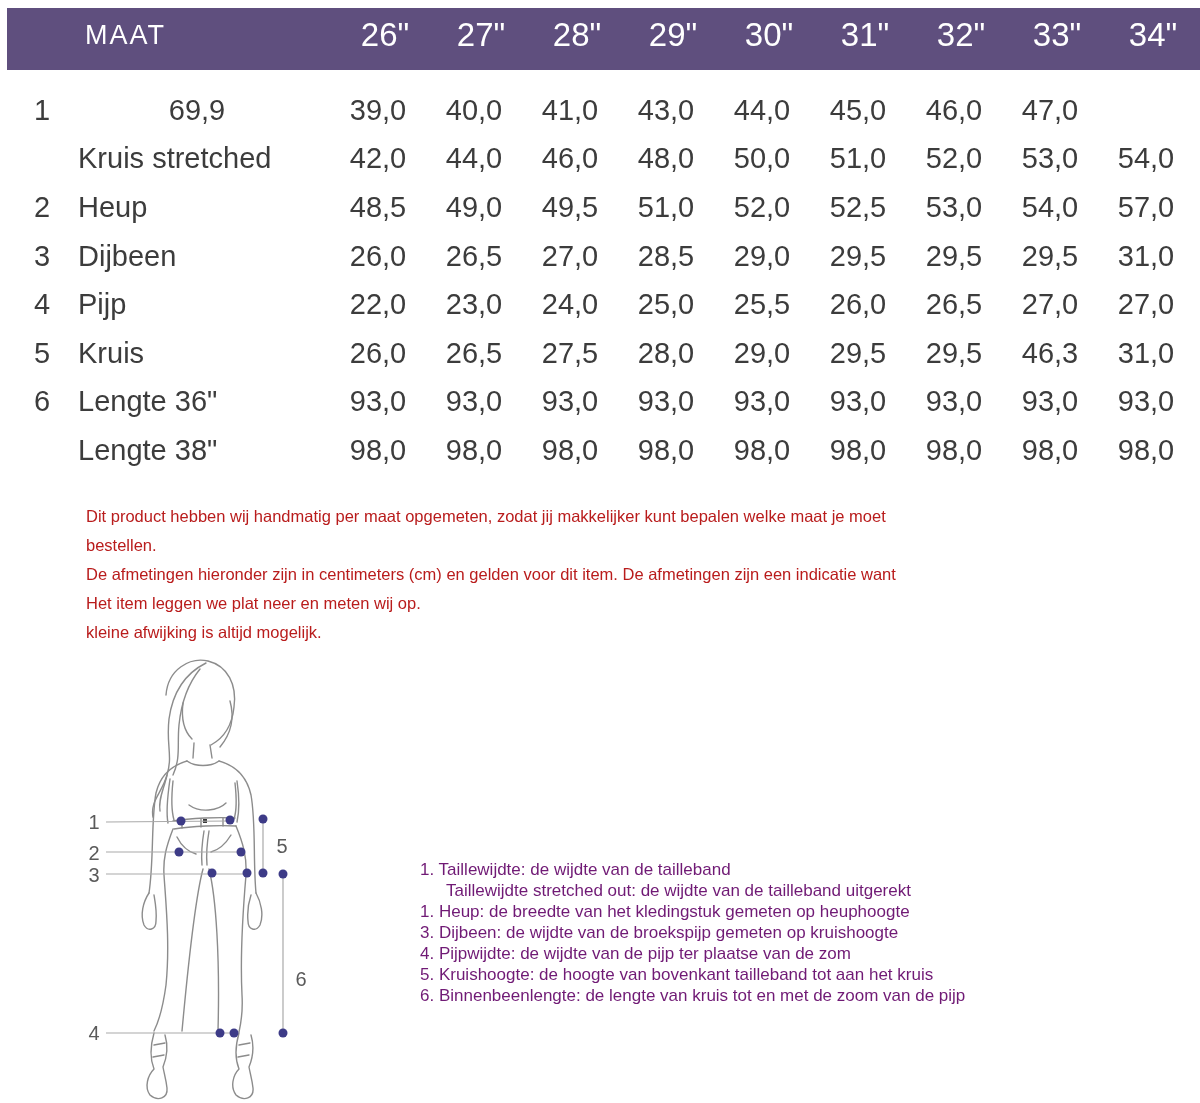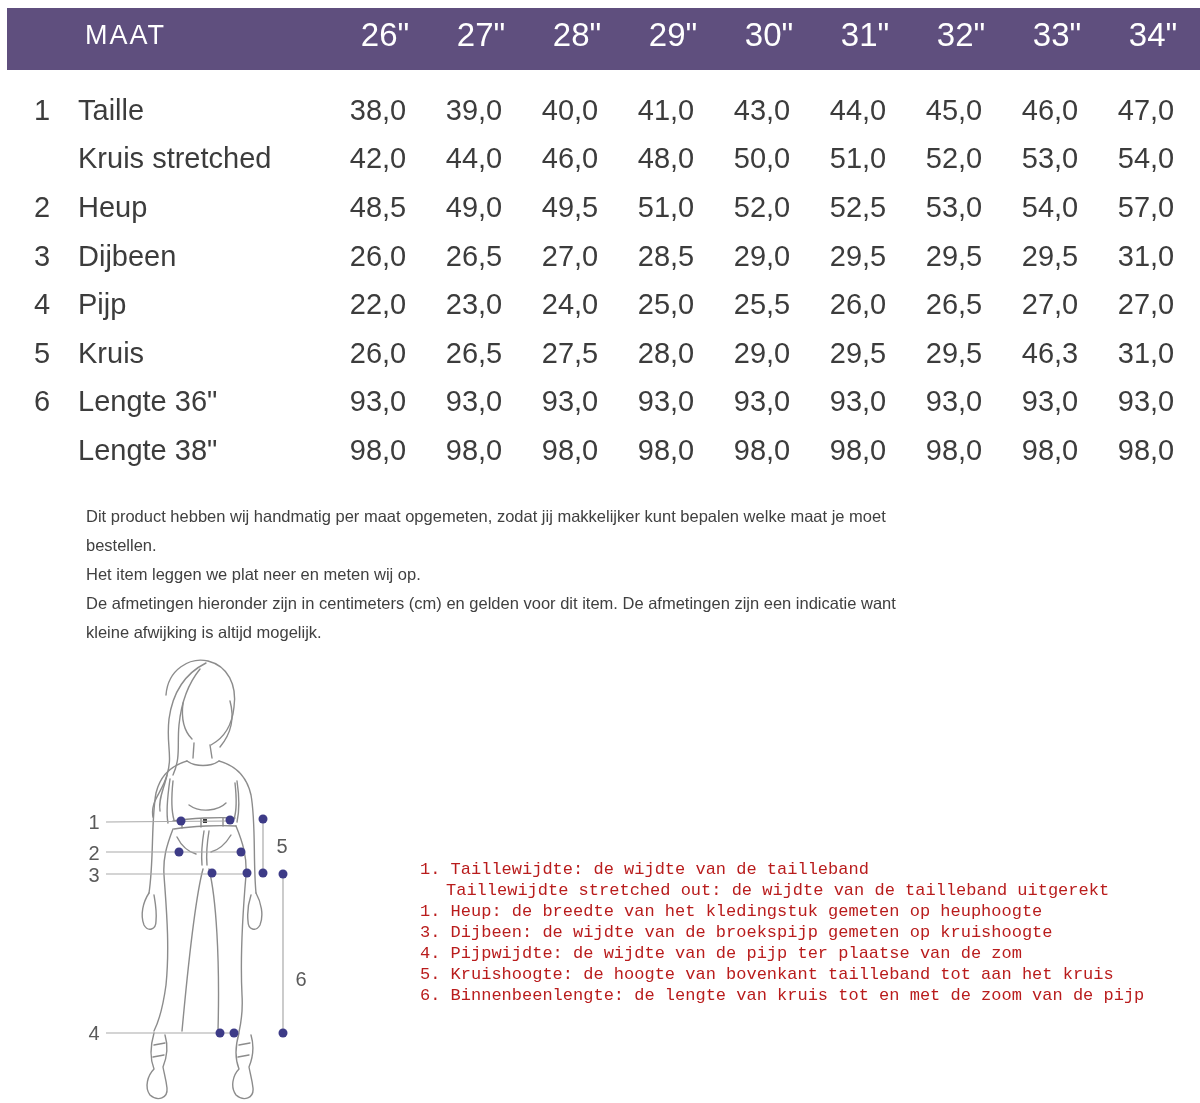--- a/index.html
+++ b/index.html
@@ -32,26 +32,26 @@
   .tbody{
     position:absolute;top:86px;left:0;width:1200px;color:#3c3c3c;
   }
   .tbody .trow{height:48.6px;padding-left:20px;}
   .tbody .num{font-size:29px;text-align:center;color:#3c3c3c;}
   .tbody .label{font-size:29px;padding-left:14px;}
   .tbody .val{font-size:29px;text-align:center;}
   
   .notes{
     position:absolute;left:86px;top:502px;
-    font-size:16.5px;line-height:29px;color:#404040;
+    font-size:16.5px;line-height:29px;color:#b91c1c;
   }
   
   .legend{
     position:absolute;left:420px;top:859px;
-    font-size:17px;line-height:21px;color:#b91c1c;font-family:Liberation Mono, monospace;
+    font-size:17px;line-height:21px;color:#701a75;
   }
   .legend .indent{padding-left:26px;}
   
   .figure{position:absolute;left:70px;top:655px;}
   .sk{fill:none;stroke:var(--sketch);stroke-width:1.4;stroke-linecap:round;stroke-linejoin:round;}
   .ann{stroke:var(--ann);stroke-width:1.2;}
   .mdot{fill:var(--dot);}
   .mlabel{fill:#5a5a5a;font-size:20px;font-family:"Liberation Sans",sans-serif;}
 </style>
 </head>
@@ -73,22 +73,21 @@
         <div class="val">32"</div>
         <div class="val">33"</div>
         <div class="val">34"</div>
       </div>
   </div>
 
   <div class="tbody" id="tbody">
 
   <div class="trow">
         <div class="num">1</div>
-        <div class="label">Taille</div>
-        <div class="val">38,0</div>
+        <div class="val">69,9</div>
         <div class="val">39,0</div>
         <div class="val">40,0</div>
         <div class="val">41,0</div>
         <div class="val">43,0</div>
         <div class="val">44,0</div>
         <div class="val">45,0</div>
         <div class="val">46,0</div>
         <div class="val">47,0</div>
       </div>
       <div class="trow">
@@ -181,22 +180,22 @@
         <div class="val">98,0</div>
         <div class="val">98,0</div>
         <div class="val">98,0</div>
       </div>
     </div>
 
   <div class="notes" id="notes">
 
   <div>Dit product hebben wij handmatig per maat opgemeten, zodat jij makkelijker kunt bepalen welke maat je moet</div>
       <div>bestellen.</div>
+      <div>De afmetingen hieronder zijn in centimeters (cm) en gelden voor dit item. De afmetingen zijn een indicatie want</div>
       <div>Het item leggen we plat neer en meten wij op.</div>
-      <div>De afmetingen hieronder zijn in centimeters (cm) en gelden voor dit item. De afmetingen zijn een indicatie want</div>
       <div>kleine afwijking is altijd mogelijk.</div>
     </div>
 
   <div class="legend" id="legend">
 
   <div>1. Taillewijdte: de wijdte van de tailleband</div>
       <div class="indent">Taillewijdte stretched out: de wijdte van de tailleband uitgerekt</div>
       <div>1. Heup: de breedte van het kledingstuk gemeten op heuphoogte</div>
       <div>3. Dijbeen: de wijdte van de broekspijp gemeten op kruishoogte</div>
       <div>4. Pijpwijdte: de wijdte van de pijp ter plaatse van de zom</div>

